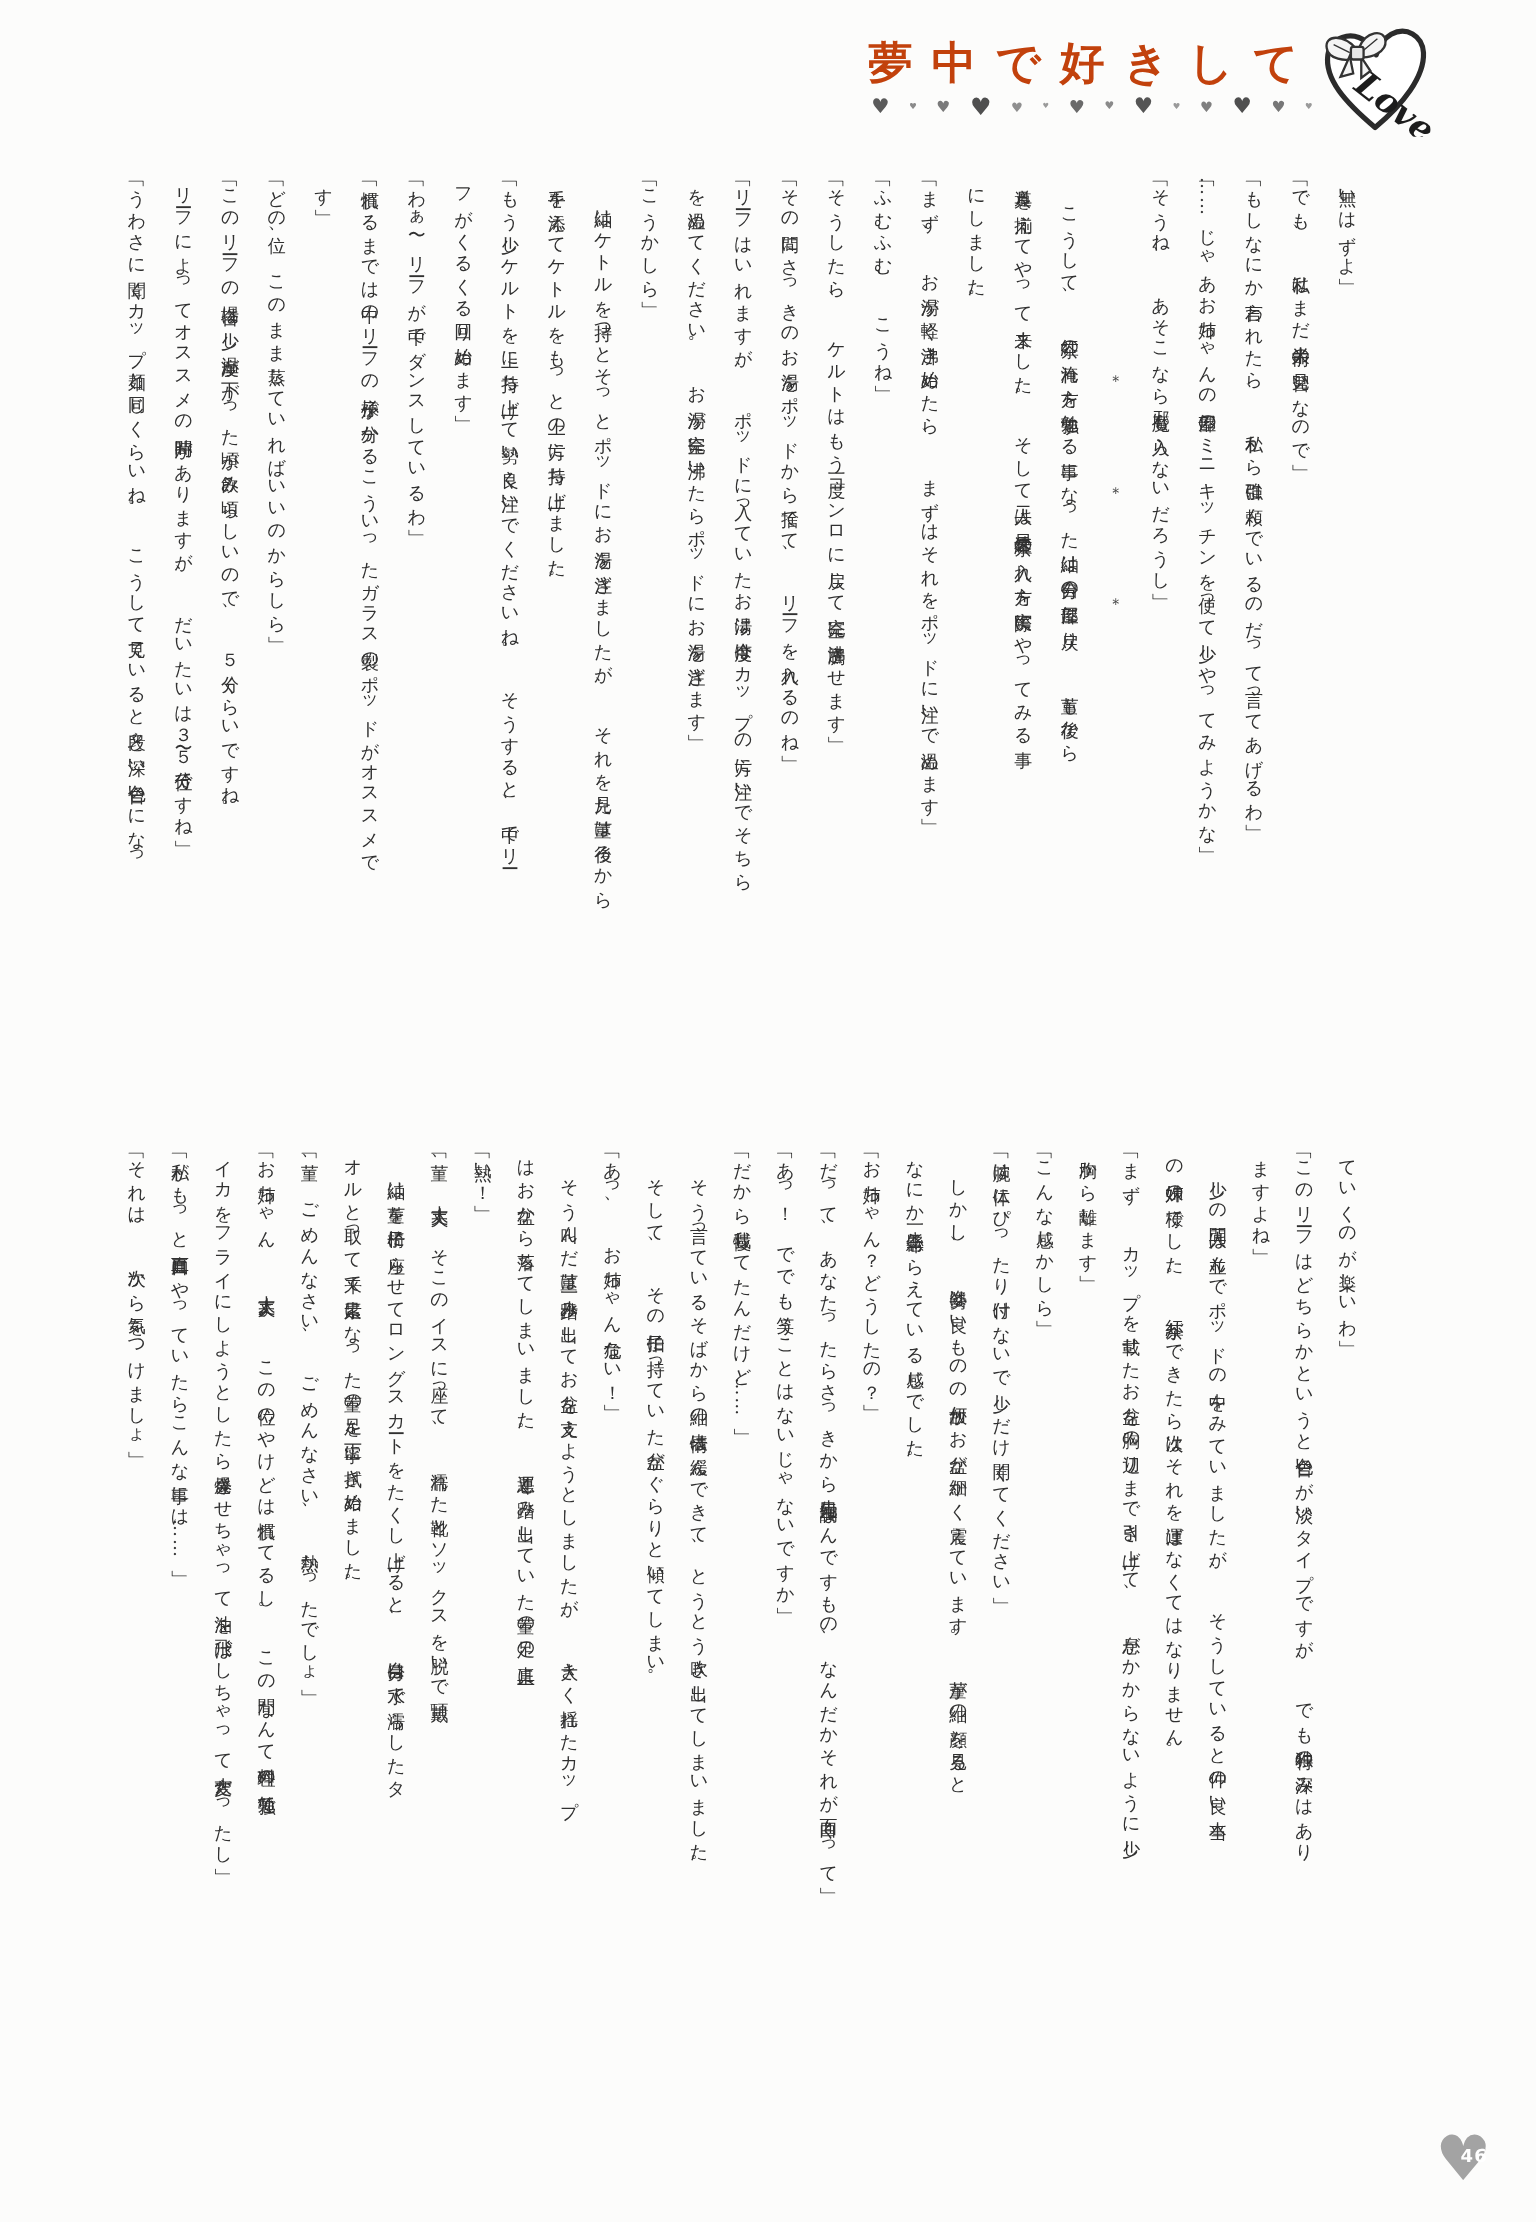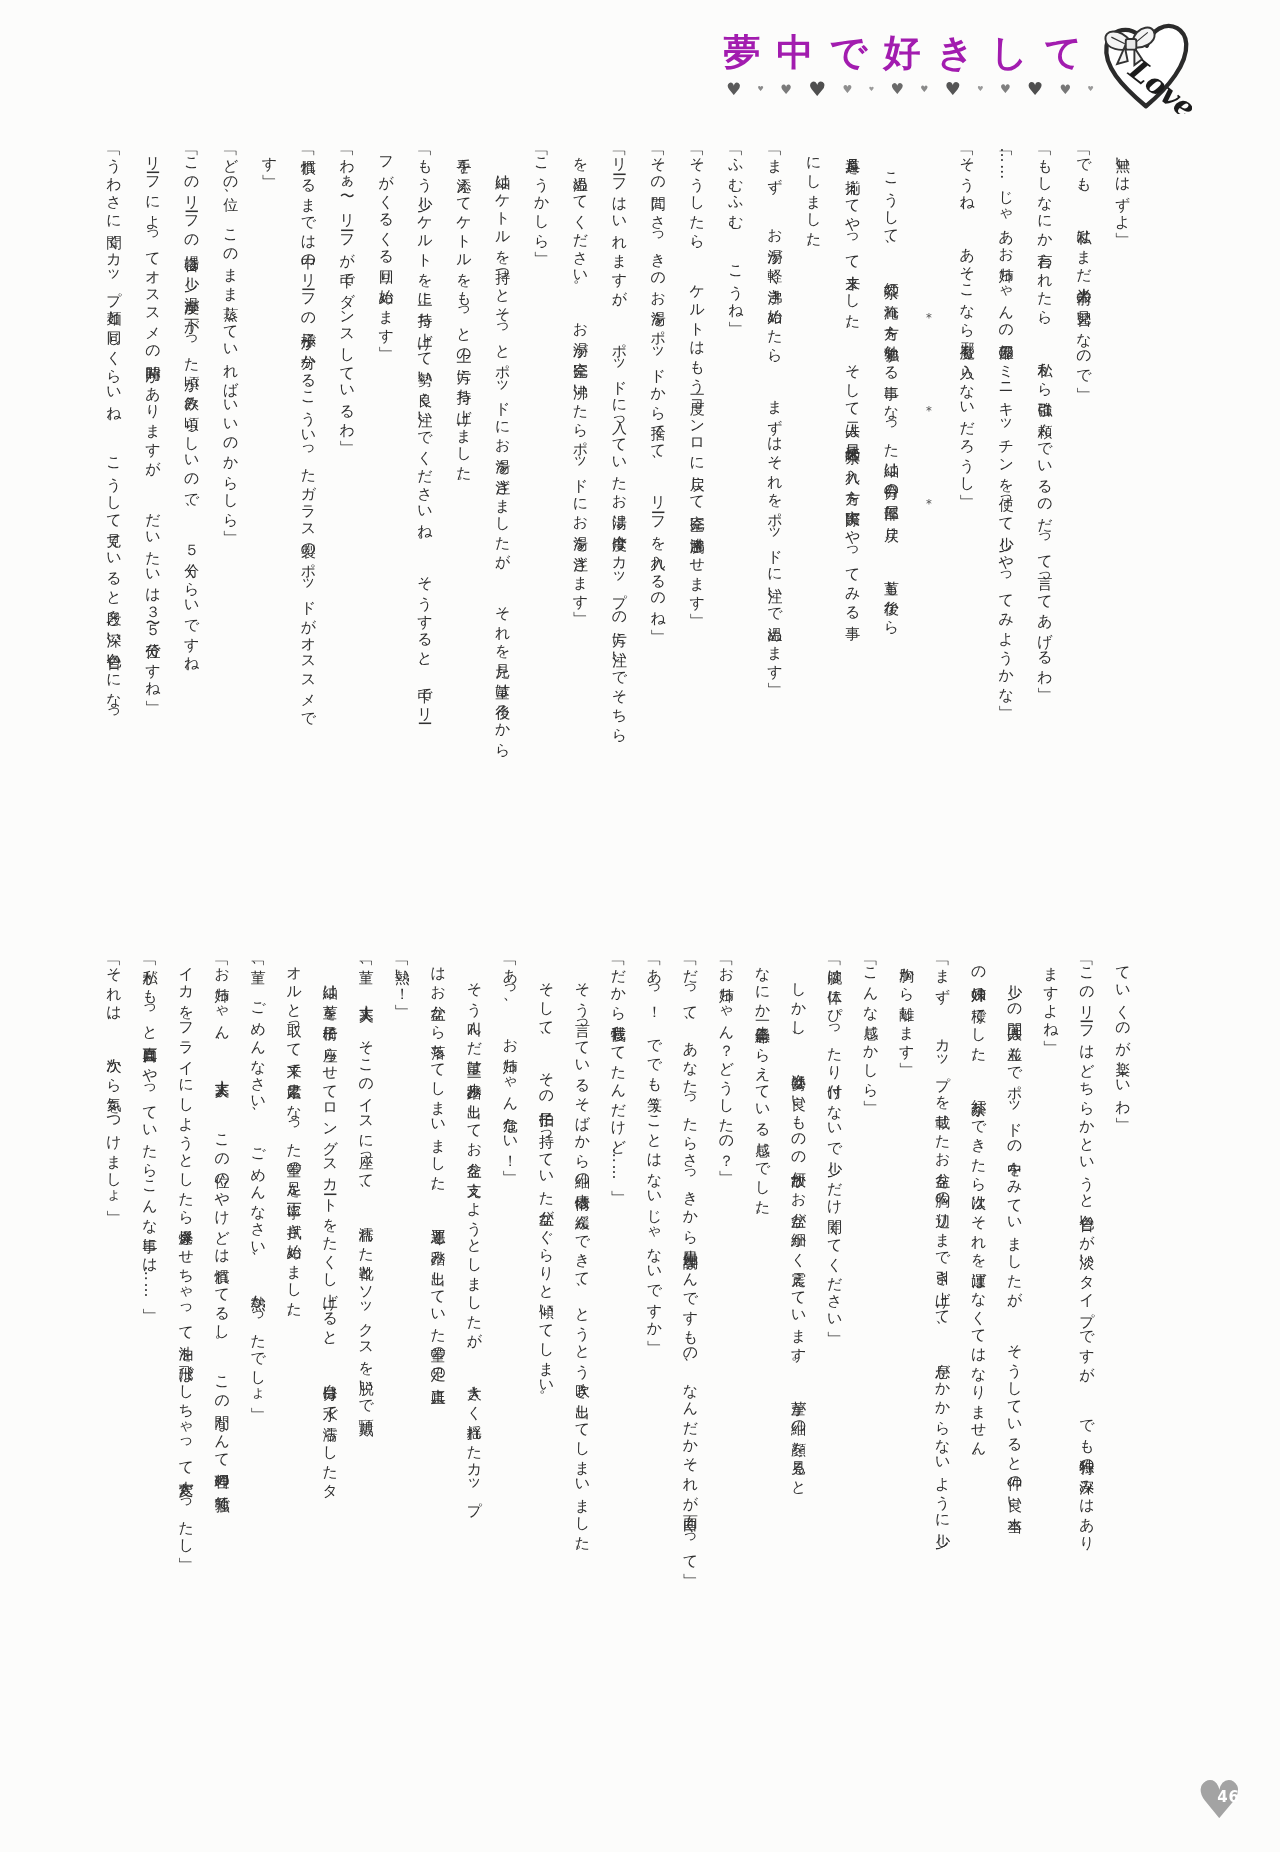--- a/index.html
+++ b/index.html
@@ -6,21 +6,21 @@
   body{
     width:1280px;height:1852px;position:relative;
     background:#fcfcfb;overflow:hidden;
     font-family:"DejaVu Serif","Liberation Serif",serif;
     color:#2e2e2e;
   }
   
   .page-title{
     position:absolute;top:28px;right:182px;
     font-family:"DejaVu Sans","Liberation Sans",sans-serif;
-    font-size:37px;font-weight:bold;color:#a21caf;
+    font-size:37px;font-weight:bold;color:#c2410c;
     letter-spacing:16px;white-space:nowrap;
   }
   .hearts-row{
     position:absolute;top:76px;right:186px;width:368px;height:26px;
     display:flex;flex-direction:row;align-items:center;
     justify-content:space-between;
   }
   .hearts-row .hr-heart{line-height:1;display:block;}
   .logo-wrap{position:absolute;left:1096px;top:14px;width:96px;height:100px;}
   

